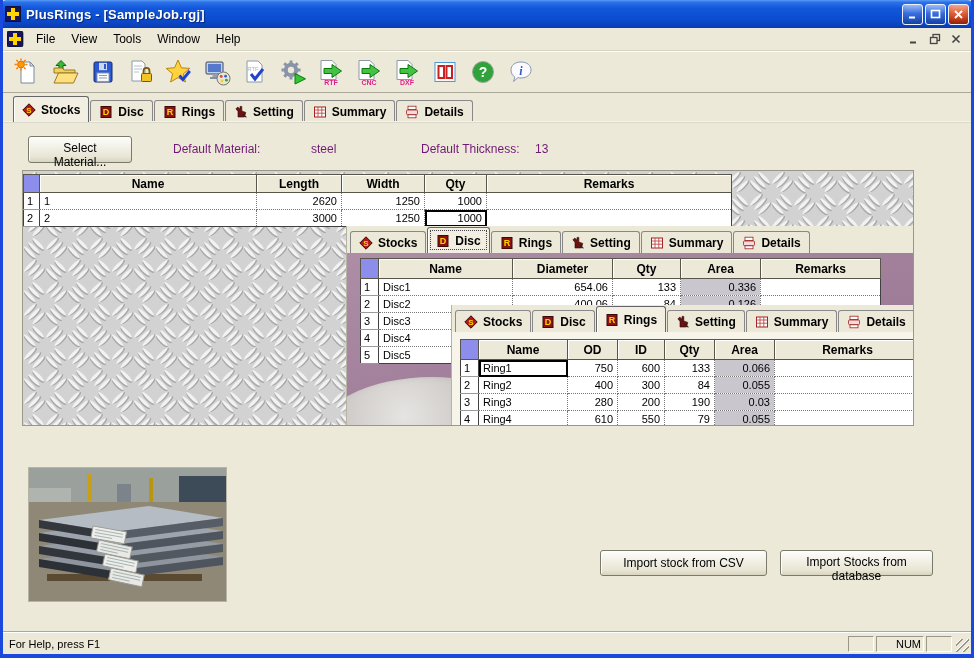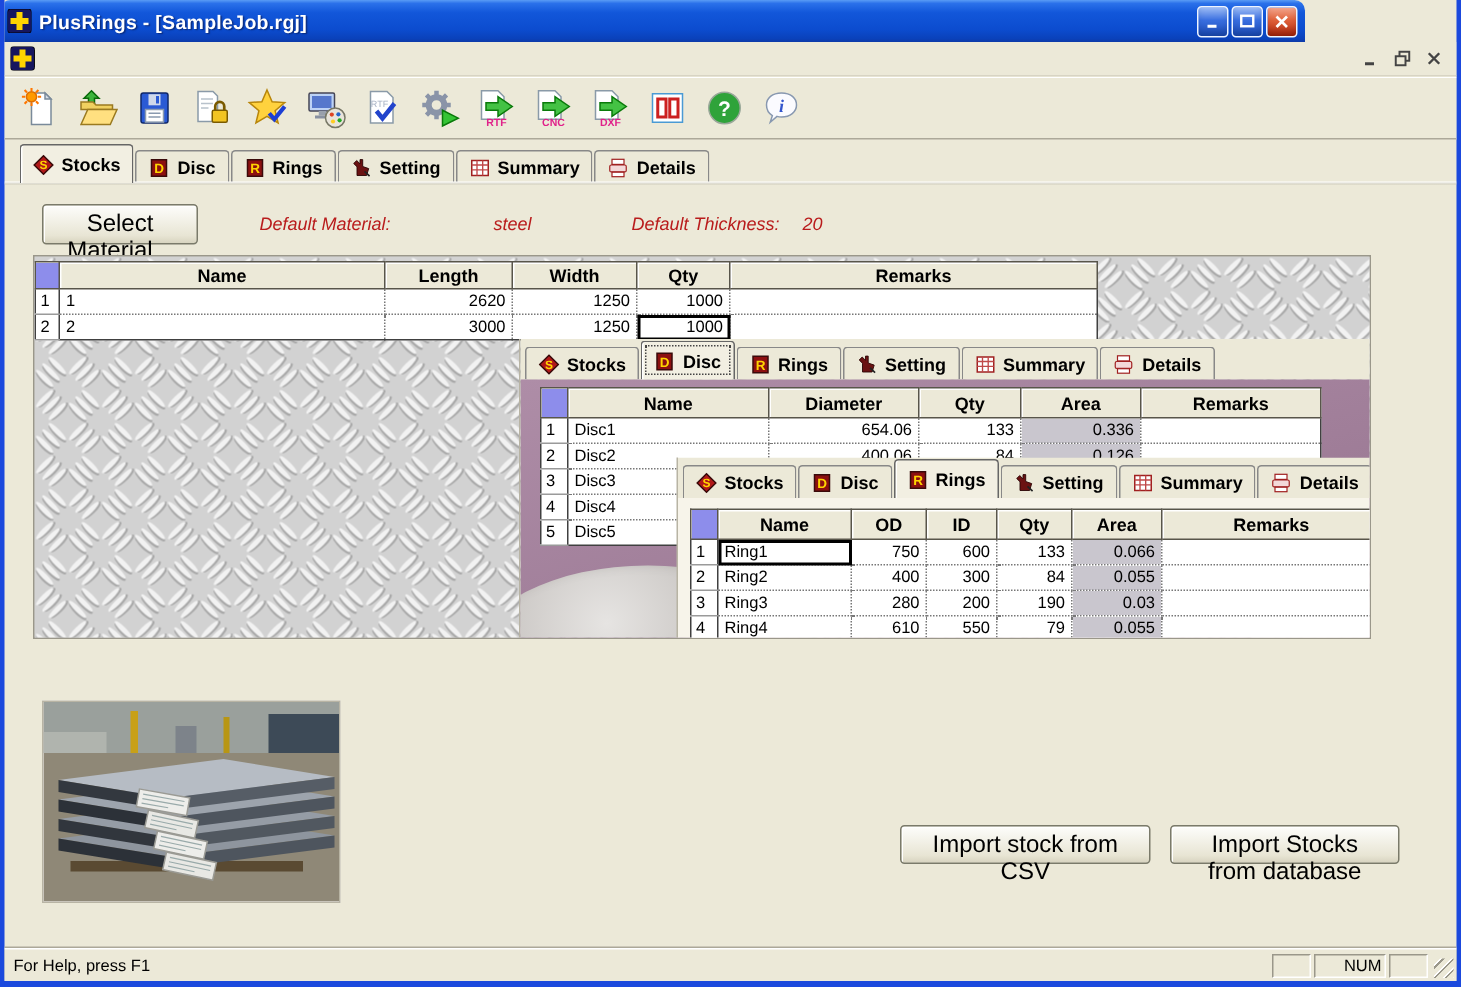--- a/index.html
+++ b/index.html
@@ -8,21 +8,21 @@
 
   .window {
     position:relative; width:974px; height:658px; overflow:hidden;
     background:#ECE9D8;
     border-left:3px solid #1b49dd; border-right:3px solid #1b49dd; border-bottom:4px solid #1b49dd;
     box-shadow:0 0 0 1px #0a2a9a;
   }
 
   
   .titlebar {
-    position:absolute; left:-3px; top:0; width:870px; height:28px;
+    position:absolute; left:-3px; top:0; width:974px; height:28px;
     background:linear-gradient(180deg,#5a9cf5 0%, #2b71ea 8%, #1257da 30%, #0c4ccf 70%, #0a41ba 92%, #0d3aa8 100%);
     border-radius:7px 7px 0 0;
     display:flex; align-items:center; padding:0 5px; gap:5px;
   }
   .title-text { color:#fff; font-weight:bold; font-size:13px; text-shadow:1px 1px 1px #0a2a7a; flex:1; letter-spacing:.2px; }
   .app-icon { width:16px; height:16px; flex:0 0 auto; }
   .tbtns { display:flex; gap:2px; }
   .tbtn {
     width:21px; height:21px; border-radius:3px; border:1px solid #eef4ff;
     background:linear-gradient(180deg,#9dbcf5,#3a6fe0 45%,#2356c8);
@@ -59,27 +59,27 @@
     font-size:12px; font-weight:bold; color:#000; margin-right:1px; white-space:nowrap;
   }
   .tab.active { height:26px; background:#F2EFE2; border-color:#666; position:relative; z-index:3; box-shadow:1px 0 0 #fff inset; }
   .tabstrip[data-focusring] .tab.active { outline:1px dotted #444; outline-offset:-4px; }
   .page-divider { position:absolute; left:0; top:121px; width:968px; height:2px; background:linear-gradient(180deg,#fff,#cfccbc); }
 
   
   .xp-button {
     background:linear-gradient(180deg,#fdfdfb,#e8e5d4 80%,#d8d4c0);
     border:1px solid #7a7a6a; border-radius:3px; box-shadow:1px 1px 0 #fff inset;
-    font-size:16px; color:#000; padding:4px 10px; text-align:center;
+    font-size:12px; color:#000; padding:4px 10px; text-align:center;
   }
   .btn-select-material { position:absolute; left:25px; top:136px; width:104px; height:27px; }
   .btn-stock-margins  { position:absolute; left:793px; top:136px; width:136px; height:26px; }
-  .lbl { position:absolute; font-size:12px; color:#b91c1c;font-style:italic; }
+  .lbl { position:absolute; font-size:12px; color:#701a75; }
   .lbl-def-material { left:170px; top:142px; }
-  .val-def-material { left:326px; top:142px; }
+  .val-def-material { left:308px; top:142px; }
   .lbl-def-thickness { left:418px; top:142px; }
   .val-def-thickness { left:532px; top:142px; }
 
   
   .view {
     position:absolute; left:19px; top:170px; width:892px; height:256px;
     border:1px solid #9a978a; background:#d2d2d2; overflow:hidden;
   }
   .view > svg.texture { position:absolute; left:0; top:0; }
 
@@ -283,20 +283,27 @@
             <path d="M2 2 l7 7 M9 2 l-7 7" stroke="#fff" stroke-width="1.8"></path>
           </svg>
       </div>
     </div>
   </div>
 
   <div class="menubar">
     <svg class="menu-sysicon" width="16" height="16">
         <use href="#plus-logo"></use>
       </svg>
+    <div style="display:flex">
+        <div class="menuitem">File</div>
+        <div class="menuitem">View</div>
+        <div class="menuitem">Tools</div>
+        <div class="menuitem">Window</div>
+        <div class="menuitem">Help</div>
+      </div>
     <div class="mdi-btns">
       <div class="mdibtn">
         <svg width="12" height="12">
             <path d="M2 9.5 h6" stroke="#444" stroke-width="2"></path>
           </svg>
       </div>
       <div class="mdibtn">
         <svg width="12" height="12">
             <rect x="4" y="1.5" width="6.5" height="6" fill="#ece9d8" stroke="#444" stroke-width="1.3"></rect>
             <rect x="1.5" y="4.5" width="6.5" height="6" fill="#ece9d8" stroke="#444" stroke-width="1.3"></rect>
@@ -423,21 +430,21 @@
         </svg>
         <span>Details</span>
       </div>
     </div>
   <div class="page-divider"></div>
 
   <button class="xp-button btn-select-material">Select Material...</button>
   <span class="lbl lbl-def-material">Default Material:</span>
   <span class="lbl val-def-material">steel</span>
   <span class="lbl lbl-def-thickness">Default Thickness:</span>
-  <span class="lbl val-def-thickness">20</span>
+  <span class="lbl val-def-thickness">13</span>
 
   <div class="view">
     <svg class="texture" width="908" height="256">
       <rect width="908" height="256" fill="url(#plate)"></rect>
     </svg>
 
     <table class="grid grid-h18 stocks-grid">
         <colgroup>
           <col style="width:16px">
           <col style="width:217px">

